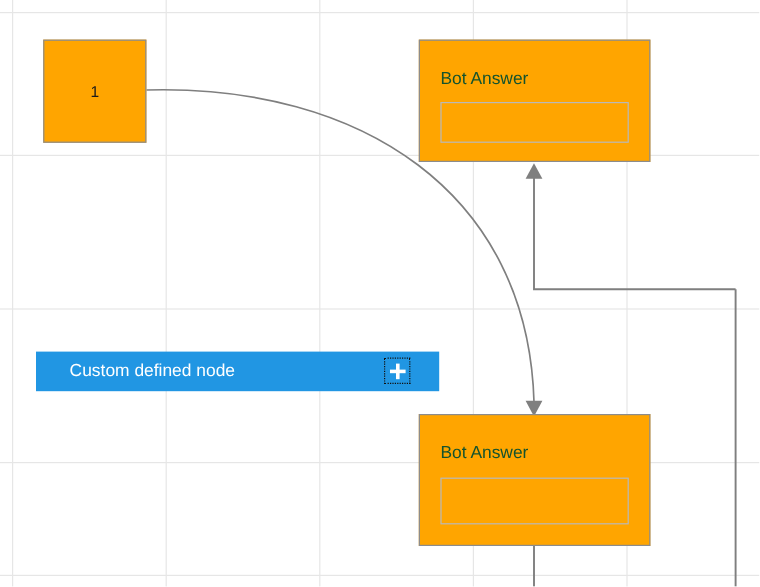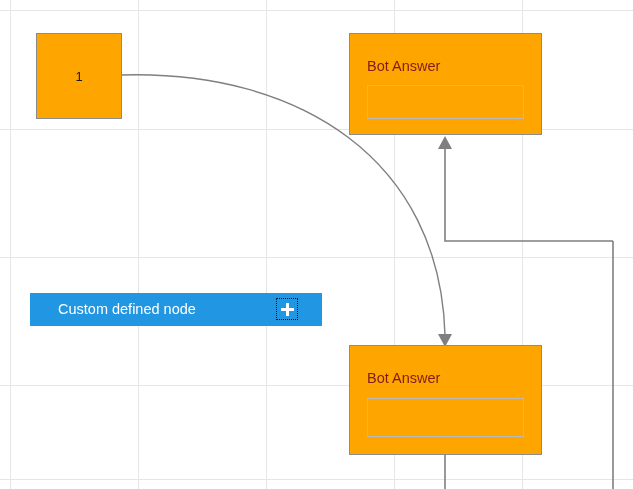--- a/index.html
+++ b/index.html
@@ -65,21 +65,21 @@
   .node-square-label {
     font-size: 13px;
     color: #1a1a1a;
     line-height: 1;
   }
   .node-title {
     position: absolute;
     left: 17px;
     top: 25px;
     font-size: 14.5px;
-    color: #7f1d1d;
+    color: #14532d;
     line-height: 1;
     white-space: nowrap;
   }
   .node-field {
     position: absolute;
     left: 17px;
     box-sizing: border-box;
     border: 1px solid #b9b9b9;
     background: transparent;
   }
@@ -91,21 +91,21 @@
   #node-bot-bottom .node-field {
     top: 52px;
     width: 157px;
     height: 39px;
   }
   
   #custom-node-bar {
     position: absolute;
     left: 30px;
     top: 293px;
-    width: 292px;
+    width: 336px;
     height: 33px;
     background: #2196e3;
     display: flex;
     align-items: center;
     cursor: pointer;
   }
   #custom-node-bar .bar-label {
     margin-left: 28px;
     font-size: 14.5px;
     color: #ffffff;

